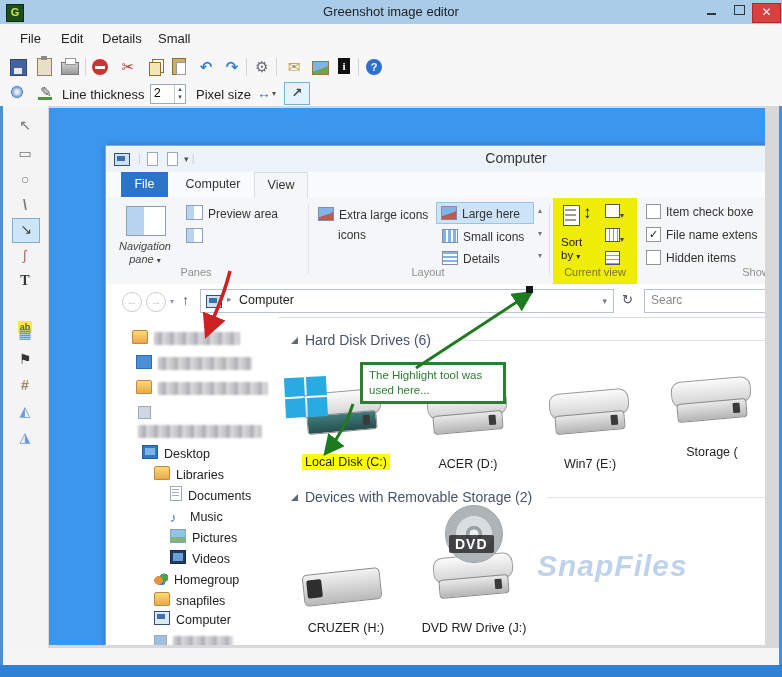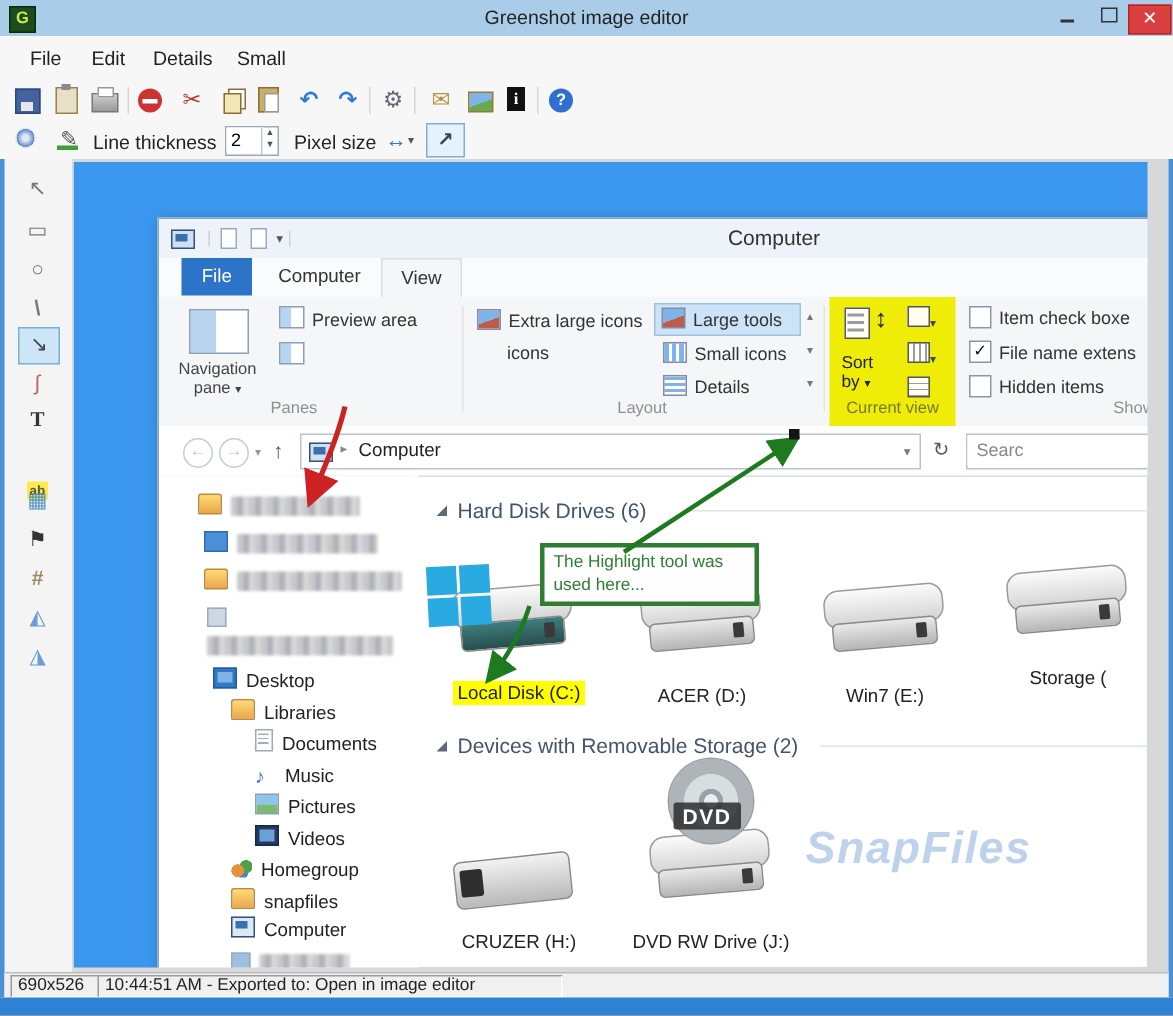--- a/index.html
+++ b/index.html
@@ -83,21 +83,21 @@
   .mini-comp i{position:absolute;left:2px;top:2px;width:8px;height:5px;background:#3a6fb0;}
   .mini-doc{display:inline-block;width:9px;height:12px;background:#fff;border:1px solid #9ab;vertical-align:middle;margin:0 3px;}
   .x-title{left:330px;top:4px;width:160px;text-align:center;font-size:14px;color:#333;}
   .x-tabs{left:0;top:26px;width:700px;height:26px;background:#fafbfc;border-bottom:1px solid #d8dde3;}
   .x-tab{top:0;height:25px;line-height:25px;text-align:center;font-size:12.5px;color:#333;}
   .x-tab.file{left:15px;width:47px;background:#2b74c8;color:#fff;}
   .x-tab.computer{left:66px;width:82px;}
   .x-tab.view{left:148px;width:52px;background:#f5f6f7;border:1px solid #d8dde3;border-bottom:0;height:26px;}
   .ribbon{left:0;top:52px;width:700px;height:86px;background:#f5f6f7;border-bottom:1px solid #d8dde3;}
   .vsep{top:6px;width:1px;height:70px;background:#e2e2e2;}
-  .navbtn{left:6px;top:4px;width:66px;height:76px;text-align:center;}
+  .navbtn{left:6px;top:4px;width:66px;height:76px;text-align:center;font-style:italic;}
   .nav-icon{left:14px;top:4px;width:38px;height:28px;border:1px solid #8aa0b8;
             background:linear-gradient(90deg,#b8d4f0 0 45%,#ffffff 45%);}
   .navtxt{left:0;top:38px;width:66px;font-size:11px;color:#444;line-height:13px;}
   .mini-pane{width:15px;height:13px;border:1px solid #8aa0b8;background:linear-gradient(90deg,#b8d4f0 0 45%,#fff 45%);display:inline-block;vertical-align:-2px;margin-right:5px;}
   .rlabel{font-size:12px;color:#333;white-space:nowrap;}
   .grplabel{font-size:11px;color:#8f8f8f;text-align:center;}
   .li{display:inline-block;width:14px;height:12px;vertical-align:-2px;margin-right:5px;border:1px solid #88a;
       background:linear-gradient(160deg,#7fb4e8 55%,#c05b4a 55%);}
   .li-sm{background:repeating-linear-gradient(90deg,#7fb4e8 0 3px,#fff 3px 5px);}
   .li-det{background:repeating-linear-gradient(#7fb4e8 0 2px,#fff 2px 4px);}
@@ -274,21 +274,21 @@
             <span class="mini-pane"></span><span class="rlabel">Preview area</span>
           </span>
           <span class="abs mini-pane" style="left:80px;top:30px"></span>
           <div class="abs grplabel" style="left:40px;top:68px;width:100px">Panes</div>
           <span class="abs vsep" style="left:202px"></span>
 
           <span class="abs" style="left:212px;top:7px">
             <span class="li"></span><span class="rlabel">Extra large icons</span>
           </span>
           <span class="abs sel-opt" style="left:330px;top:4px;width:88px">
-            <span class="li"></span><span class="rlabel">Large tools</span>
+            <span class="li"></span><span class="rlabel">Large here</span>
           </span>
           <span class="abs rlabel" style="left:232px;top:30px">icons</span>
           <span class="abs" style="left:336px;top:29px">
             <span class="li li-sm"></span><span class="rlabel">Small icons</span>
           </span>
           <span class="abs" style="left:336px;top:51px">
             <span class="li li-det"></span><span class="rlabel">Details</span>
           </span>
           <span class="abs scrollarrow" style="left:432px;top:8px">▴</span>
           <span class="abs scrollarrow" style="left:432px;top:31px">▾</span>
@@ -468,19 +468,15 @@
     <span class="abs tool" style="top:216px;color:#4a8fc0">▦</span>
     <span class="abs tool" style="top:242px;color:#333">⚑</span>
     <span class="abs tool" style="top:268px;color:#a08a60;font-weight:bold">#</span>
     <span class="abs tool" style="top:294px;color:#6a9cd8">◭</span>
     <span class="abs tool" style="top:320px;color:#6a9cd8">◮</span>
   </div>
 
   <div class="abs frame-side" style="left:0"></div>
   <div class="abs frame-side" style="left:779px"></div>
 
-  <div class="abs statusbar">
-    <span class="abs stcell" style="left:4px;width:50px">690x526</span>
-    <span class="abs stcell" style="left:62px;width:300px">10:44:51 AM - Exported to: Open in image editor</span>
-  </div>
   <div class="abs bottomstrip"></div>
 
 </div>
 
 </body></html>

